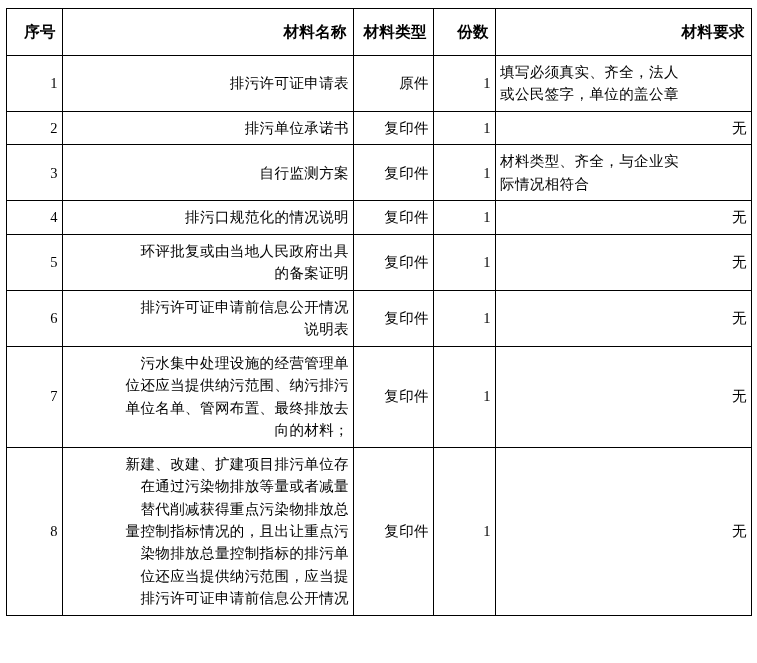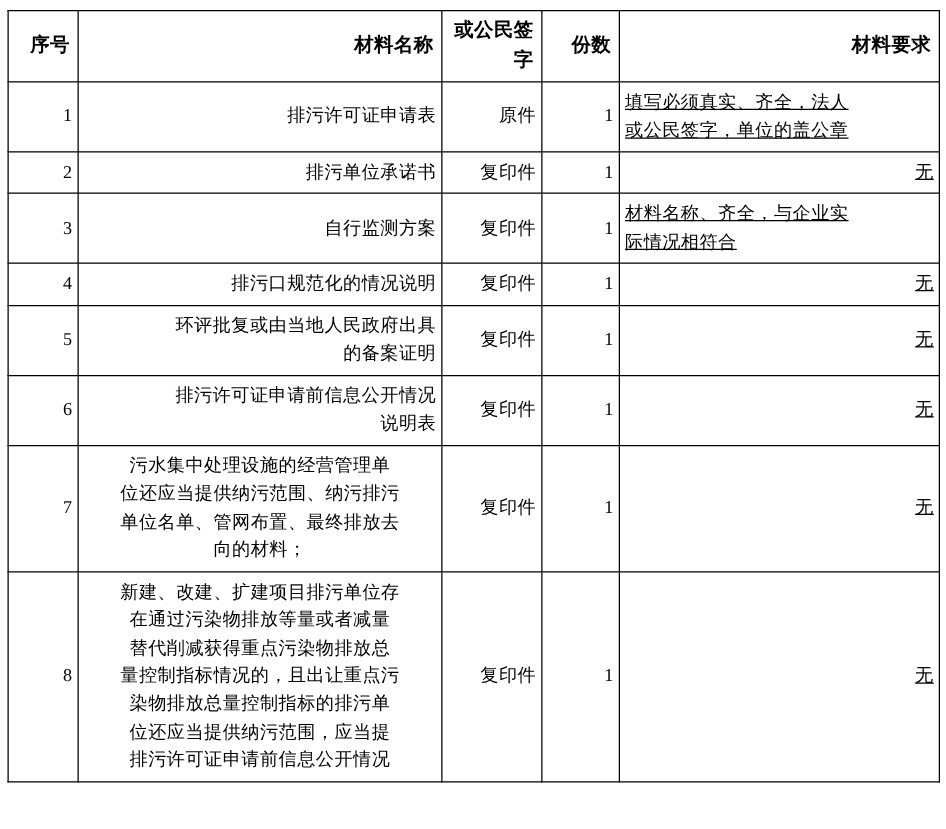--- a/index.html
+++ b/index.html
@@ -52,26 +52,25 @@
     font-size: 15px;
   }
   td.name {
     padding-left: 12px;
     padding-right: 12px;
   }
   td.name.center {
     text-align: right;
   }
   td.name.justify {
-    text-align: center;
+    text-align: right;
   }
   td.req {
     padding-left: 10px;
     padding-right: 10px;
-    text-decoration: underline;
   }
   td.req.multi {
     text-align: left;
   }
   .cellline {
     display: block;
   }
 </style>
 </head>
 <body>
@@ -82,21 +81,21 @@
       <col class="c0">
         <col class="c1">
         <col class="c2">
         <col class="c3">
         <col class="c4">
     </colgroup>
     <thead>
       <tr>
         <th>序号</th>
         <th>材料名称</th>
-        <th>或公民签字</th>
+        <th>材料类型</th>
         <th>份数</th>
         <th>材料要求</th>
       </tr>
     </thead>
     <tbody>
         <tr>
           <td class="num">1</td>
           <td class="name center">
             <span class="cellline">排污许可证申请表</span>
           </td>
@@ -119,21 +118,21 @@
           </td>
         </tr>
         <tr>
           <td class="num">3</td>
           <td class="name center">
             <span class="cellline">自行监测方案</span>
           </td>
           <td>复印件</td>
           <td class="num">1</td>
           <td class="req multi">
-            <span class="cellline">材料名称、齐全，与企业实</span>
+            <span class="cellline">材料类型、齐全，与企业实</span>
             <span class="cellline">际情况相符合</span>
           </td>
         </tr>
         <tr>
           <td class="num">4</td>
           <td class="name center">
             <span class="cellline">排污口规范化的情况说明</span>
           </td>
           <td>复印件</td>
           <td class="num">1</td>

